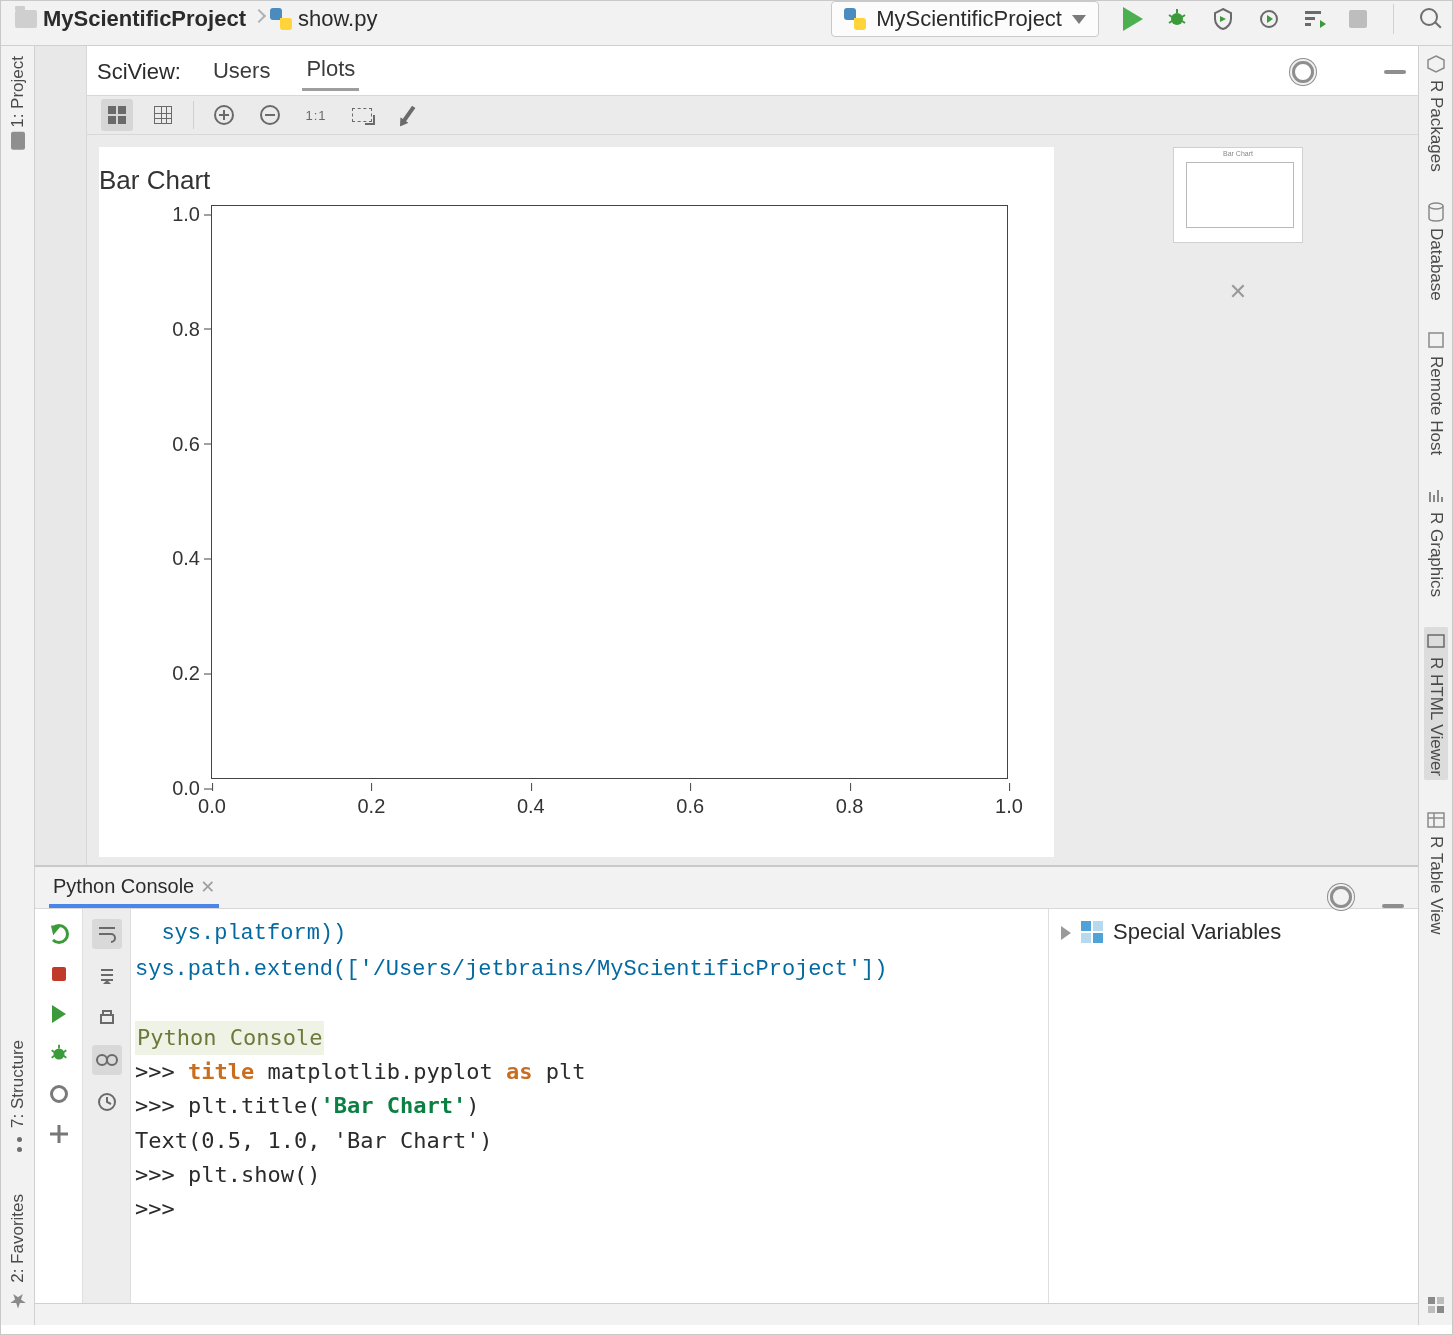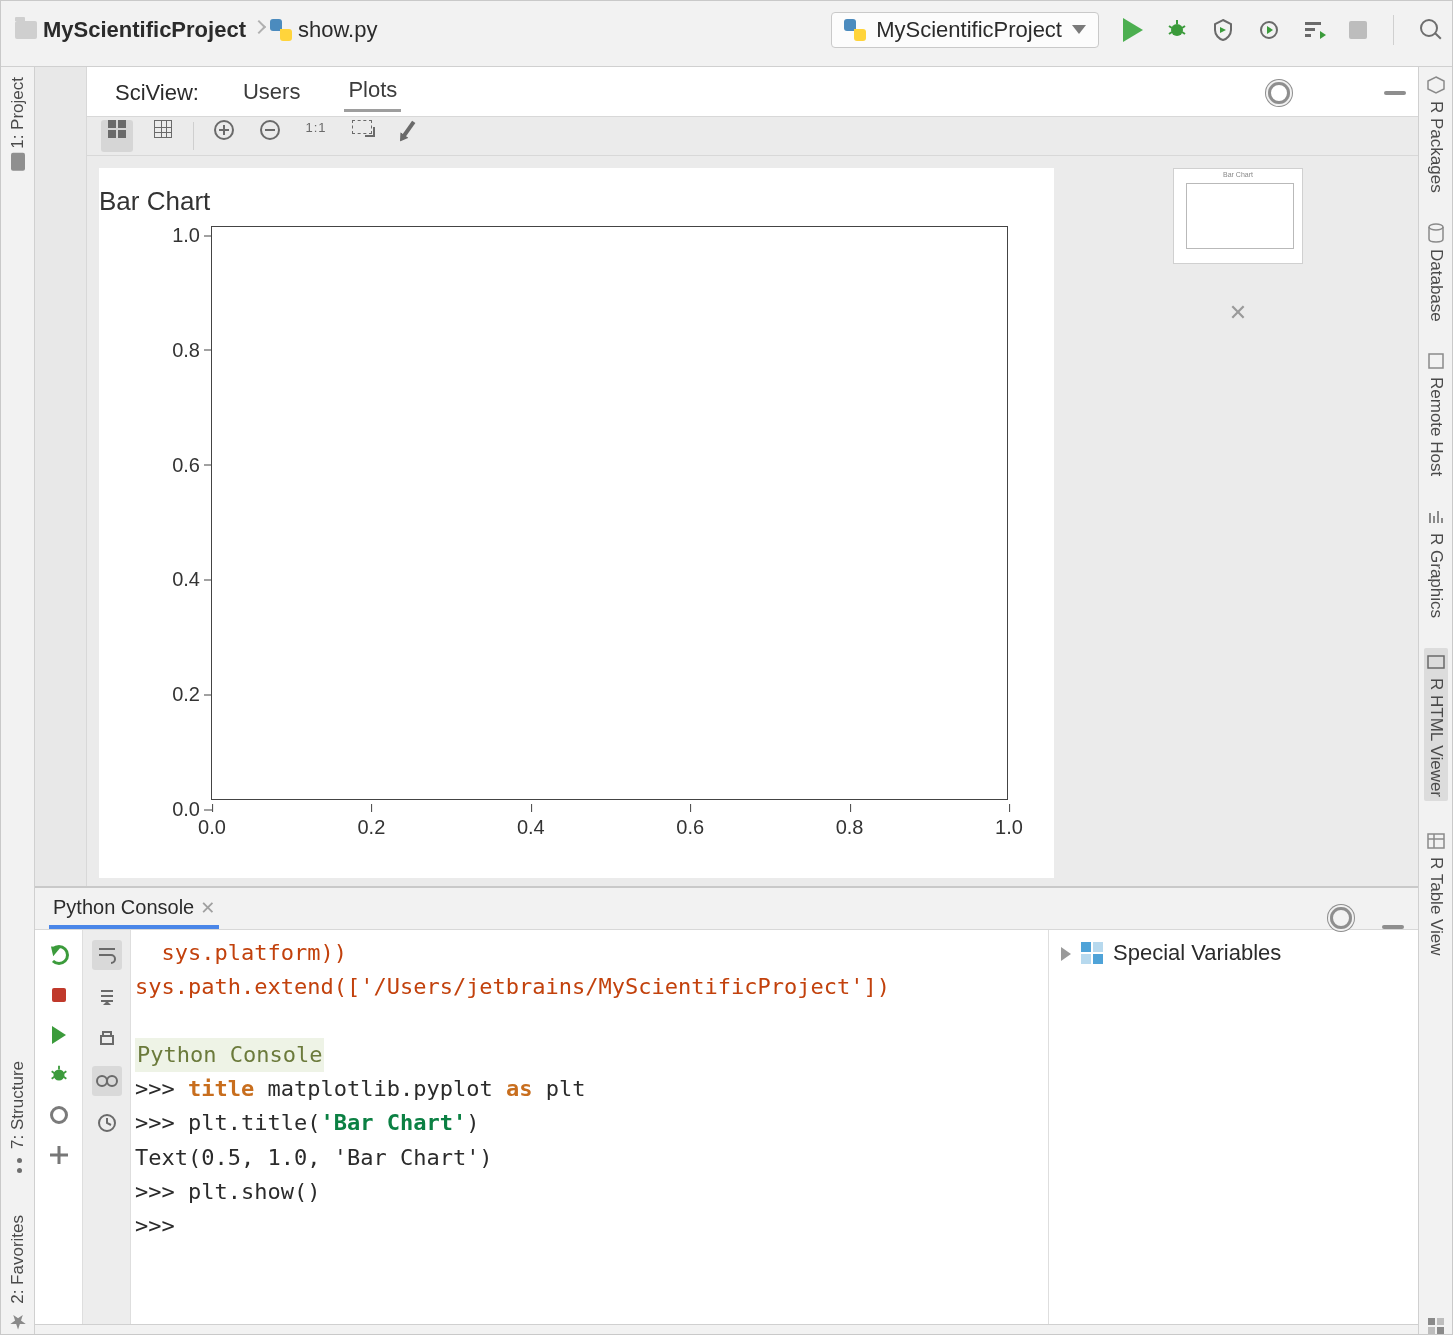--- a/index.html
+++ b/index.html
@@ -1,20 +1,20 @@
 <!DOCTYPE html>
 <html><head>
 <meta charset="utf-8">
 <style>
   * { box-sizing: border-box; margin: 0; padding: 0; }
   html, body { width: 1453px; height: 1335px; font-family: "Segoe UI", Arial, sans-serif; font-size: 18px; color: #2b2b2b; background: #fff; overflow: hidden; }
   body { border: 1px solid #c9c9c9; }
 
   
-  .topbar { height: 66px; background: #f2f2f2; border-bottom: 1px solid #d0d0d0; display: flex; align-items: center; padding: 0 10px 8px 14px; gap: 10px; }
+  .topbar { height: 45px; background: #f2f2f2; border-bottom: 1px solid #d0d0d0; display: flex; align-items: center; padding: 0 10px 8px 14px; gap: 10px; }
   .breadcrumb { display: flex; align-items: center; gap: 6px; flex: 1; font-size: 22px; }
   .folder-icon { width: 22px; height: 18px; background: #cfcfcf; border-radius: 2px; position: relative; display: inline-block; }
   .folder-icon::before { content: ""; position: absolute; top: -4px; left: 0; width: 10px; height: 4px; background: #cfcfcf; border-radius: 1px 1px 0 0; }
   .bc-sep { width: 12px; height: 20px; position: relative; }
   .bc-sep::before { content: ""; position: absolute; left: 2px; top: 2px; width: 8px; height: 8px; border-right: 2px solid #b0b0b0; border-bottom: 2px solid #b0b0b0; transform: rotate(-45deg); }
   .py-icon { width: 22px; height: 22px; position: relative; display: inline-block; }
   .py-icon .t { position: absolute; left: 0; top: 0; width: 12px; height: 12px; background: #4b8bbe; border-radius: 3px 3px 0 3px; }
   .py-icon .b { position: absolute; right: 0; bottom: 0; width: 12px; height: 12px; background: #ffd43b; border-radius: 0 3px 3px 3px; }
 
   .runconfig { display: flex; align-items: center; gap: 10px; border: 1px solid #c9c9c9; border-radius: 4px; background: #fcfcfc; padding: 4px 12px; font-size: 22px; margin-right: 6px; }
@@ -46,30 +46,30 @@
   .vlabel-r { writing-mode: vertical-rl; font-size: 17px; color: #4a4a4a; display: flex; align-items: center; gap: 6px; cursor: pointer; }
   .cube-icon, .db-icon, .rh-icon, .rg-icon, .rh2-icon, .rt-icon { width: 20px; height: 20px; color: #8a8a8a; }
   .right-rail .active { background: #dcdcdc; padding: 4px 2px; border-radius: 2px; }
 
   .center-col { flex: 1; display: flex; flex-direction: column; }
 
   
   .gutter-left { width: 52px; background: #e8e8e8; border-right: 1px solid #d8d8d8; }
   .sci-wrap { flex: 1; display: flex; }
   .sci-main { flex: 1; display: flex; flex-direction: column; background: #fff; }
-  .sci-head { display: flex; align-items: center; padding: 6px 12px 4px 28px; gap: 40px; font-size: 22px; }
+  .sci-head { display: flex; align-items: center; padding: 6px 12px 4px 10px; gap: 28px; font-size: 22px; }
   .sci-head .title { color: #2b2b2b; }
   .sci-tab { color: #3c3c3c; padding: 4px 4px 6px; cursor: pointer; }
   .sci-tab.active { border-bottom: 3px solid #9e9e9e; }
   .sci-head .grow { flex: 1; }
   .gear { width: 22px; height: 22px; position: relative; display: inline-block; border: 3px solid #8e8e8e; border-radius: 50%; box-shadow: 0 0 0 2px #f2f2f2, 0 0 0 3px #8e8e8e; }
   .min-icon { width: 22px; height: 4px; background: #8e8e8e; border-radius: 2px; display: inline-block; }
 
   .sci-toolbar { height: 48px; background: #ebebeb; border-top: 1px solid #d8d8d8; border-bottom: 1px solid #d8d8d8; display: flex; align-items: center; padding: 0 14px; gap: 14px; font-size: 20px; }
-  .tbtn { width: 32px; height: 32px; display: flex; align-items: flex-start; justify-content: center; color: #6a6a6a; border-radius: 3px; cursor: pointer; }
+  .tbtn { width: 32px; height: 32px; display: flex; align-items: center; justify-content: center; color: #6a6a6a; border-radius: 3px; cursor: pointer; }
   .tbtn.sel { background: #d6d6d6; }
   .grid4 { width: 18px; height: 18px; display: grid; grid-template-columns: 1fr 1fr; grid-template-rows: 1fr 1fr; gap: 2px; }
   .grid4 span { background: #6a6a6a; }
   .grid9 { width: 18px; height: 18px; border: 1px solid #6a6a6a; position: relative; }
   .grid9::before,.grid9::after { content: ""; position: absolute; background: #6a6a6a; }
   .grid9::before { left: 6px; top: 0; width: 1px; height: 100%; box-shadow: 5px 0 #6a6a6a; }
   .grid9::after { top: 6px; left: 0; height: 1px; width: 100%; box-shadow: 0 5px #6a6a6a; }
   .vsep2 { width: 1px; height: 28px; background: #cfcfcf; }
   .plus, .minus { width: 20px; height: 20px; border: 2px solid #6a6a6a; border-radius: 50%; position: relative; }
   .plus::before,.plus::after,.minus::before { content: ""; position: absolute; background: #6a6a6a; }
@@ -118,21 +118,21 @@
   .g-plus { width: 18px; height: 18px; position: relative; }
   .g-plus::before,.g-plus::after { content: ""; position: absolute; background: #777; }
   .g-plus::before { left: 0; right: 0; top: 50%; height: 3px; transform: translateY(-50%); }
   .g-plus::after { top: 0; bottom: 0; left: 50%; width: 3px; transform: translateX(-50%); }
   .g2-icon { width: 30px; height: 30px; border-radius: 3px; display: flex; align-items: center; justify-content: center; color: #6a6a6a; cursor: pointer; }
   .g2-icon.sel { background: #d9d9d9; }
 
   .console-text { flex: 1; font-family: "Menlo","Consolas",monospace; font-size: 22px; line-height: 1.55; padding: 6px 8px 6px 4px; white-space: pre; overflow: hidden; }
   .kw { color: #c86e1e; font-weight: 600; }
   .str { color: #0b8043; font-weight: 600; }
-  .blue { color: #c2410c; }
+  .blue { color: #0369a1; font-family: Liberation Mono, monospace; }
   .hdr { color: #6b7a3b; background: #eef3e6; display: inline-block; padding: 0 2px; }
 
   .vars-pane { width: 370px; border-left: 1px solid #dedede; padding: 10px 12px; font-size: 22px; display: flex; gap: 10px; align-items: flex-start; }
   .vp-tri { width: 0; height: 0; border-left: 10px solid #9a9a9a; border-top: 7px solid transparent; border-bottom: 7px solid transparent; margin-top: 7px; }
   .vp-ic { width: 22px; height: 22px; display: grid; grid-template-columns: 1fr 1fr; grid-template-rows: 1fr 1fr; gap: 2px; margin-top: 2px; }
   .vp-ic span:nth-child(1){background:#4fa3d8;} .vp-ic span:nth-child(2){background:#b7d9ee;} .vp-ic span:nth-child(3){background:#b7d9ee;} .vp-ic span:nth-child(4){background:#4fa3d8;}
 
   
   .statusbar { height: 22px; background: #f2f2f2; border-top: 1px solid #d0d0d0; }
 </style>

